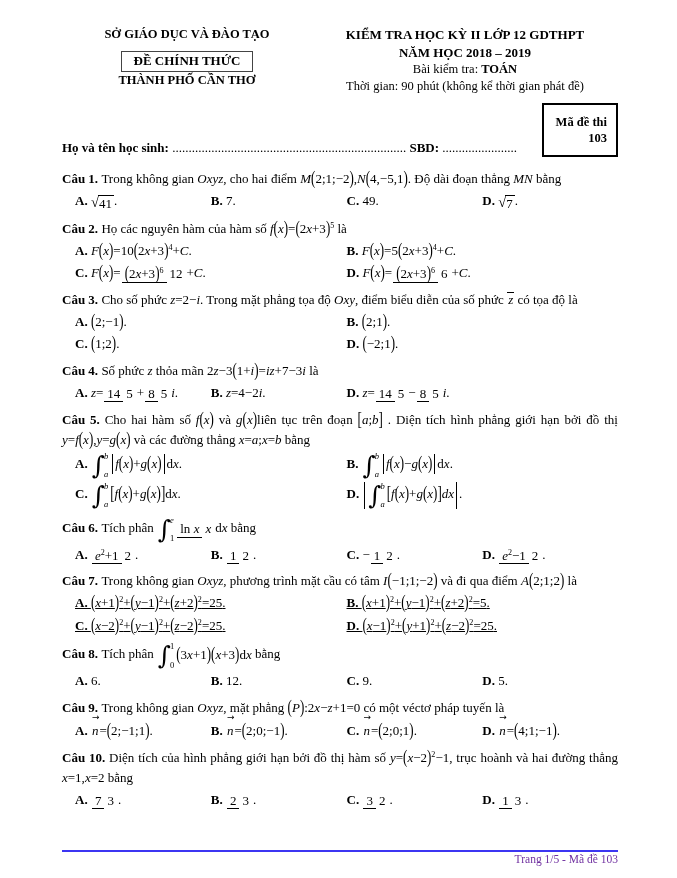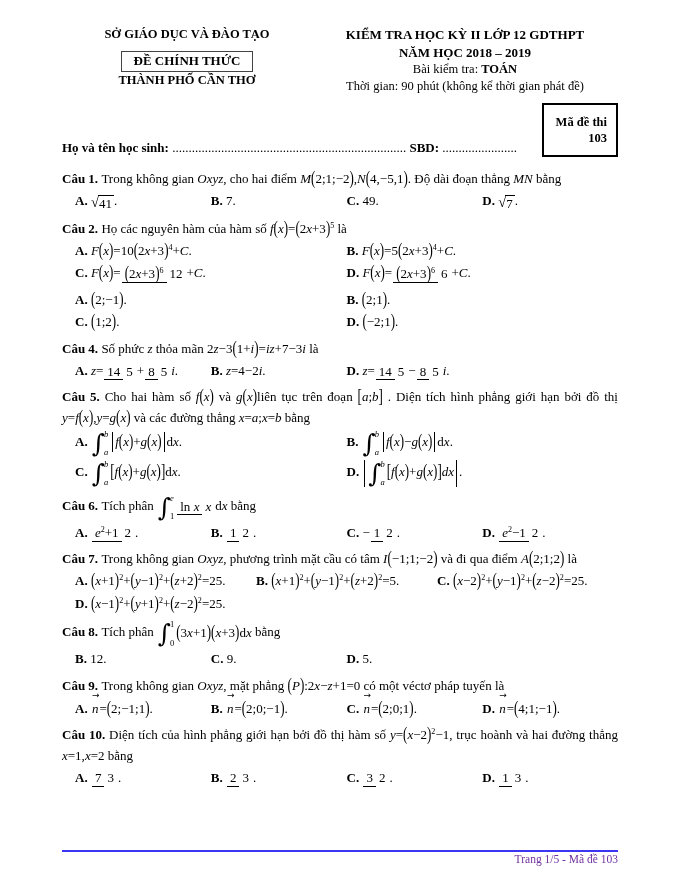--- a/index.html
+++ b/index.html
@@ -110,20 +110,21 @@
                 <span class="num"><span class="grp"><span class="bp">(</span><span class="grp-c">2<i>x</i>+3</span><span class="bp">)</span></span><sup>6</sup></span>
                 <span class="den">12</span>
               </span>+<i>C</i></span>.</div>
           <div class="opt"><b class="opt-label">D. </b><span class="math"><i>F</i><span class="grp"><span class="bp">(</span><span class="grp-c"><i>x</i></span><span class="bp">)</span></span>=<span class="frac">
                 <span class="num"><span class="grp"><span class="bp">(</span><span class="grp-c">2<i>x</i>+3</span><span class="bp">)</span></span><sup>6</sup></span>
                 <span class="den">6</span>
               </span>+<i>C</i></span>.</div>
         </div>
       </div>
       <div class="q">
+        <div class="q-body"><b class="q-label">Câu 3. </b>Cho số phức <span class="math"><i>z</i>=2−<i>i</i>.</span> Trong mặt phẳng tọa độ <span class="math"><i>Oxy</i>,</span> điểm biểu diễn của số phức <span class="math"><span class="bar"><i>z</i></span></span> có tọa độ là</div>
         <div class="opts" style="grid-template-columns: repeat(2, 1fr);">
           <div class="opt"><b class="opt-label">A. </b><span class="math"><span class="grp"><span class="bp">(</span><span class="grp-c">2;−1</span><span class="bp">)</span></span></span>.</div>
           <div class="opt"><b class="opt-label">B. </b><span class="math"><span class="grp"><span class="bp">(</span><span class="grp-c">2;1</span><span class="bp">)</span></span></span>.</div>
           <div class="opt"><b class="opt-label">C. </b><span class="math"><span class="grp"><span class="bp">(</span><span class="grp-c">1;2</span><span class="bp">)</span></span></span>.</div>
           <div class="opt"><b class="opt-label">D. </b><span class="math"><span class="grp"><span class="bp">(</span><span class="grp-c">−2;1</span><span class="bp">)</span></span></span>.</div>
         </div>
       </div>
       <div class="q">
         <div class="q-body"><b class="q-label">Câu 4. </b>Số phức <span class="math"><i>z</i></span> thỏa mãn <span class="math">2<i>z</i>−3<span class="grp"><span class="bp">(</span><span class="grp-c">1+<i>i</i></span><span class="bp">)</span></span>=<i>iz</i>+7−3<i>i</i></span> là</div>
         <div class="opts" style="grid-template-columns: repeat(4, 1fr);">
@@ -202,36 +203,37 @@
                 <span class="den">2</span>
               </span></span>.</div>
           <div class="opt"><b class="opt-label">D. </b><span class="math"><span class="frac">
                 <span class="num"><i>e</i><sup>2</sup>−1</span>
                 <span class="den">2</span>
               </span></span>.</div>
         </div>
       </div>
       <div class="q">
         <div class="q-body"><b class="q-label">Câu 7. </b>Trong không gian <span class="math"><i>Oxyz</i>,</span> phương trình mặt cầu có tâm <span class="math"><i>I</i><span class="grp"><span class="bp">(</span><span class="grp-c">−1;1;−2</span><span class="bp">)</span></span></span> và đi qua điểm <span class="math"><i>A</i><span class="grp"><span class="bp">(</span><span class="grp-c">2;1;2</span><span class="bp">)</span></span></span> là</div>
-        <div class="opts" style="grid-template-columns: repeat(3, 1fr);">
+        <div class="opts" style="grid-template-columns: repeat(2, 1fr); text-decoration: underline;">
           <div class="opt"><b class="opt-label">A. </b><span class="math"><span class="grp"><span class="bp">(</span><span class="grp-c"><i>x</i>+1</span><span class="bp">)</span></span><sup>2</sup>+<span class="grp"><span class="bp">(</span><span class="grp-c"><i>y</i>−1</span><span class="bp">)</span></span><sup>2</sup>+<span class="grp"><span class="bp">(</span><span class="grp-c"><i>z</i>+2</span><span class="bp">)</span></span><sup>2</sup>=25</span>.</div>
           <div class="opt"><b class="opt-label">B. </b><span class="math"><span class="grp"><span class="bp">(</span><span class="grp-c"><i>x</i>+1</span><span class="bp">)</span></span><sup>2</sup>+<span class="grp"><span class="bp">(</span><span class="grp-c"><i>y</i>−1</span><span class="bp">)</span></span><sup>2</sup>+<span class="grp"><span class="bp">(</span><span class="grp-c"><i>z</i>+2</span><span class="bp">)</span></span><sup>2</sup>=5</span>.</div>
           <div class="opt"><b class="opt-label">C. </b><span class="math"><span class="grp"><span class="bp">(</span><span class="grp-c"><i>x</i>−2</span><span class="bp">)</span></span><sup>2</sup>+<span class="grp"><span class="bp">(</span><span class="grp-c"><i>y</i>−1</span><span class="bp">)</span></span><sup>2</sup>+<span class="grp"><span class="bp">(</span><span class="grp-c"><i>z</i>−2</span><span class="bp">)</span></span><sup>2</sup>=25</span>.</div>
           <div class="opt"><b class="opt-label">D. </b><span class="math"><span class="grp"><span class="bp">(</span><span class="grp-c"><i>x</i>−1</span><span class="bp">)</span></span><sup>2</sup>+<span class="grp"><span class="bp">(</span><span class="grp-c"><i>y</i>+1</span><span class="bp">)</span></span><sup>2</sup>+<span class="grp"><span class="bp">(</span><span class="grp-c"><i>z</i>−2</span><span class="bp">)</span></span><sup>2</sup>=25</span>.</div>
         </div>
       </div>
       <div class="q">
         <div class="q-body"><b class="q-label">Câu 8. </b>Tích phân <span class="math"><span class="int">
               <span class="int-s">∫</span>
               <span class="int-b">
                 <span class="int-up">1</span>
                 <span class="int-lo">0</span>
               </span>
             </span><span class="grp"><span class="bp">(</span><span class="grp-c">3<i>x</i>+1</span><span class="bp">)</span></span><span class="grp"><span class="bp">(</span><span class="grp-c"><i>x</i>+3</span><span class="bp">)</span></span><span class="rm">d</span><i>x</i></span> bằng</div>
         <div class="opts" style="grid-template-columns: repeat(4, 1fr);">
+          <div class="opt"><b class="opt-label">A. </b>6.</div>
           <div class="opt"><b class="opt-label">B. </b>12.</div>
           <div class="opt"><b class="opt-label">C. </b>9.</div>
           <div class="opt"><b class="opt-label">D. </b>5.</div>
         </div>
       </div>
       <div class="q">
         <div class="q-body"><b class="q-label">Câu 9. </b>Trong không gian <span class="math"><i>Oxyz</i>,</span> mặt phẳng <span class="math"><span class="grp"><span class="bp">(</span><span class="grp-c"><i>P</i></span><span class="bp">)</span></span>:2<i>x</i>−<i>z</i>+1=0</span> có một véctơ pháp tuyến là</div>
         <div class="opts" style="grid-template-columns: repeat(4, 1fr);">
           <div class="opt"><b class="opt-label">A. </b><span class="math"><span class="vec"><span class="vec-a">→</span><i>n</i></span>=<span class="grp"><span class="bp">(</span><span class="grp-c">2;−1;1</span><span class="bp">)</span></span></span>.</div>
           <div class="opt"><b class="opt-label">B. </b><span class="math"><span class="vec"><span class="vec-a">→</span><i>n</i></span>=<span class="grp"><span class="bp">(</span><span class="grp-c">2;0;−1</span><span class="bp">)</span></span></span>.</div>

